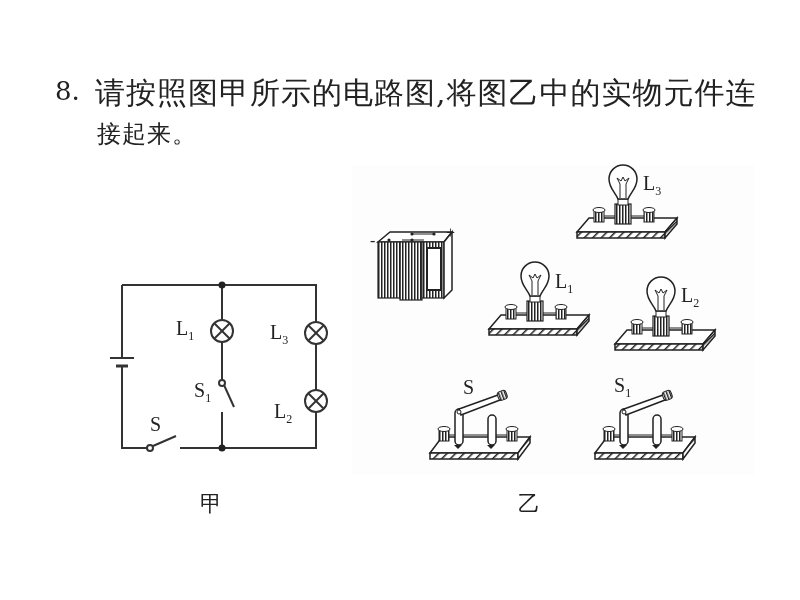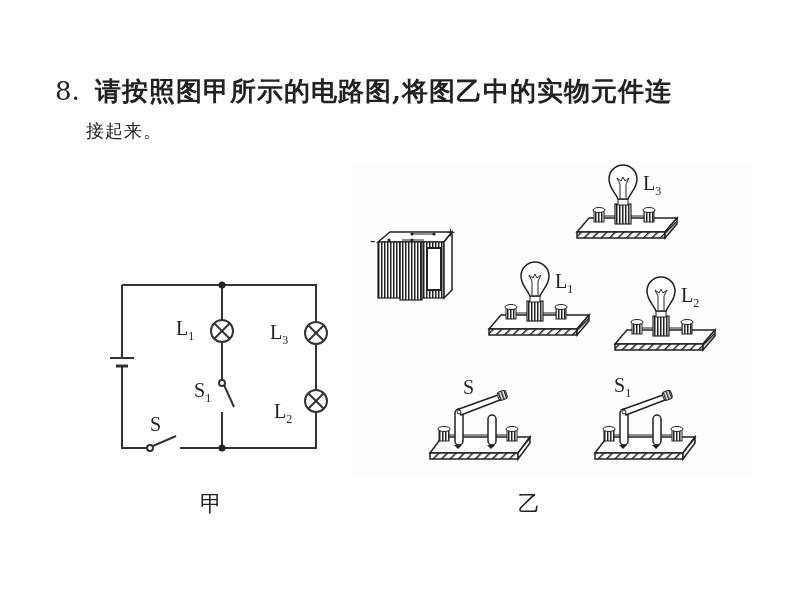--- a/index.html
+++ b/index.html
@@ -1,19 +1,19 @@
 <!DOCTYPE html>
 <html><head>
 <meta charset="utf-8">
 <style>
   html, body { margin:0; padding:0; background:#ffffff; }
   body { width:800px; height:600px; position:relative; overflow:hidden;
          font-family:"DejaVu Serif","Liberation Serif",serif; color:#222; }
-  .q { position:absolute; left:55px; top:78px; font-size:26px; letter-spacing:1px; line-height:1;font-weight:bold; }
-  .q2 { position:absolute; left:86px; top:122px; font-size:18px; letter-spacing:1px; line-height:1; }
+  .q { position:absolute; left:55px; top:78px; font-size:30px; letter-spacing:1px; line-height:1; }
+  .q2 { position:absolute; left:97px; top:122px; font-size:24px; letter-spacing:1px; line-height:1; }
   .qnum { position:absolute; left:55px; top:78px; font-size:26px; line-height:1; }
   svg { position:absolute; left:0; top:0; }
   .lbl { font-family:"Liberation Serif","DejaVu Serif",serif; fill:#222; }
   .cap { position:absolute; font-size:22px; line-height:1; }
   .panel { position:absolute; left:352px; top:165px; width:402px; height:310px; background:#fdfdfd; }
 </style>
 </head>
 <body>
 
 <div class="qnum">8.</div>

